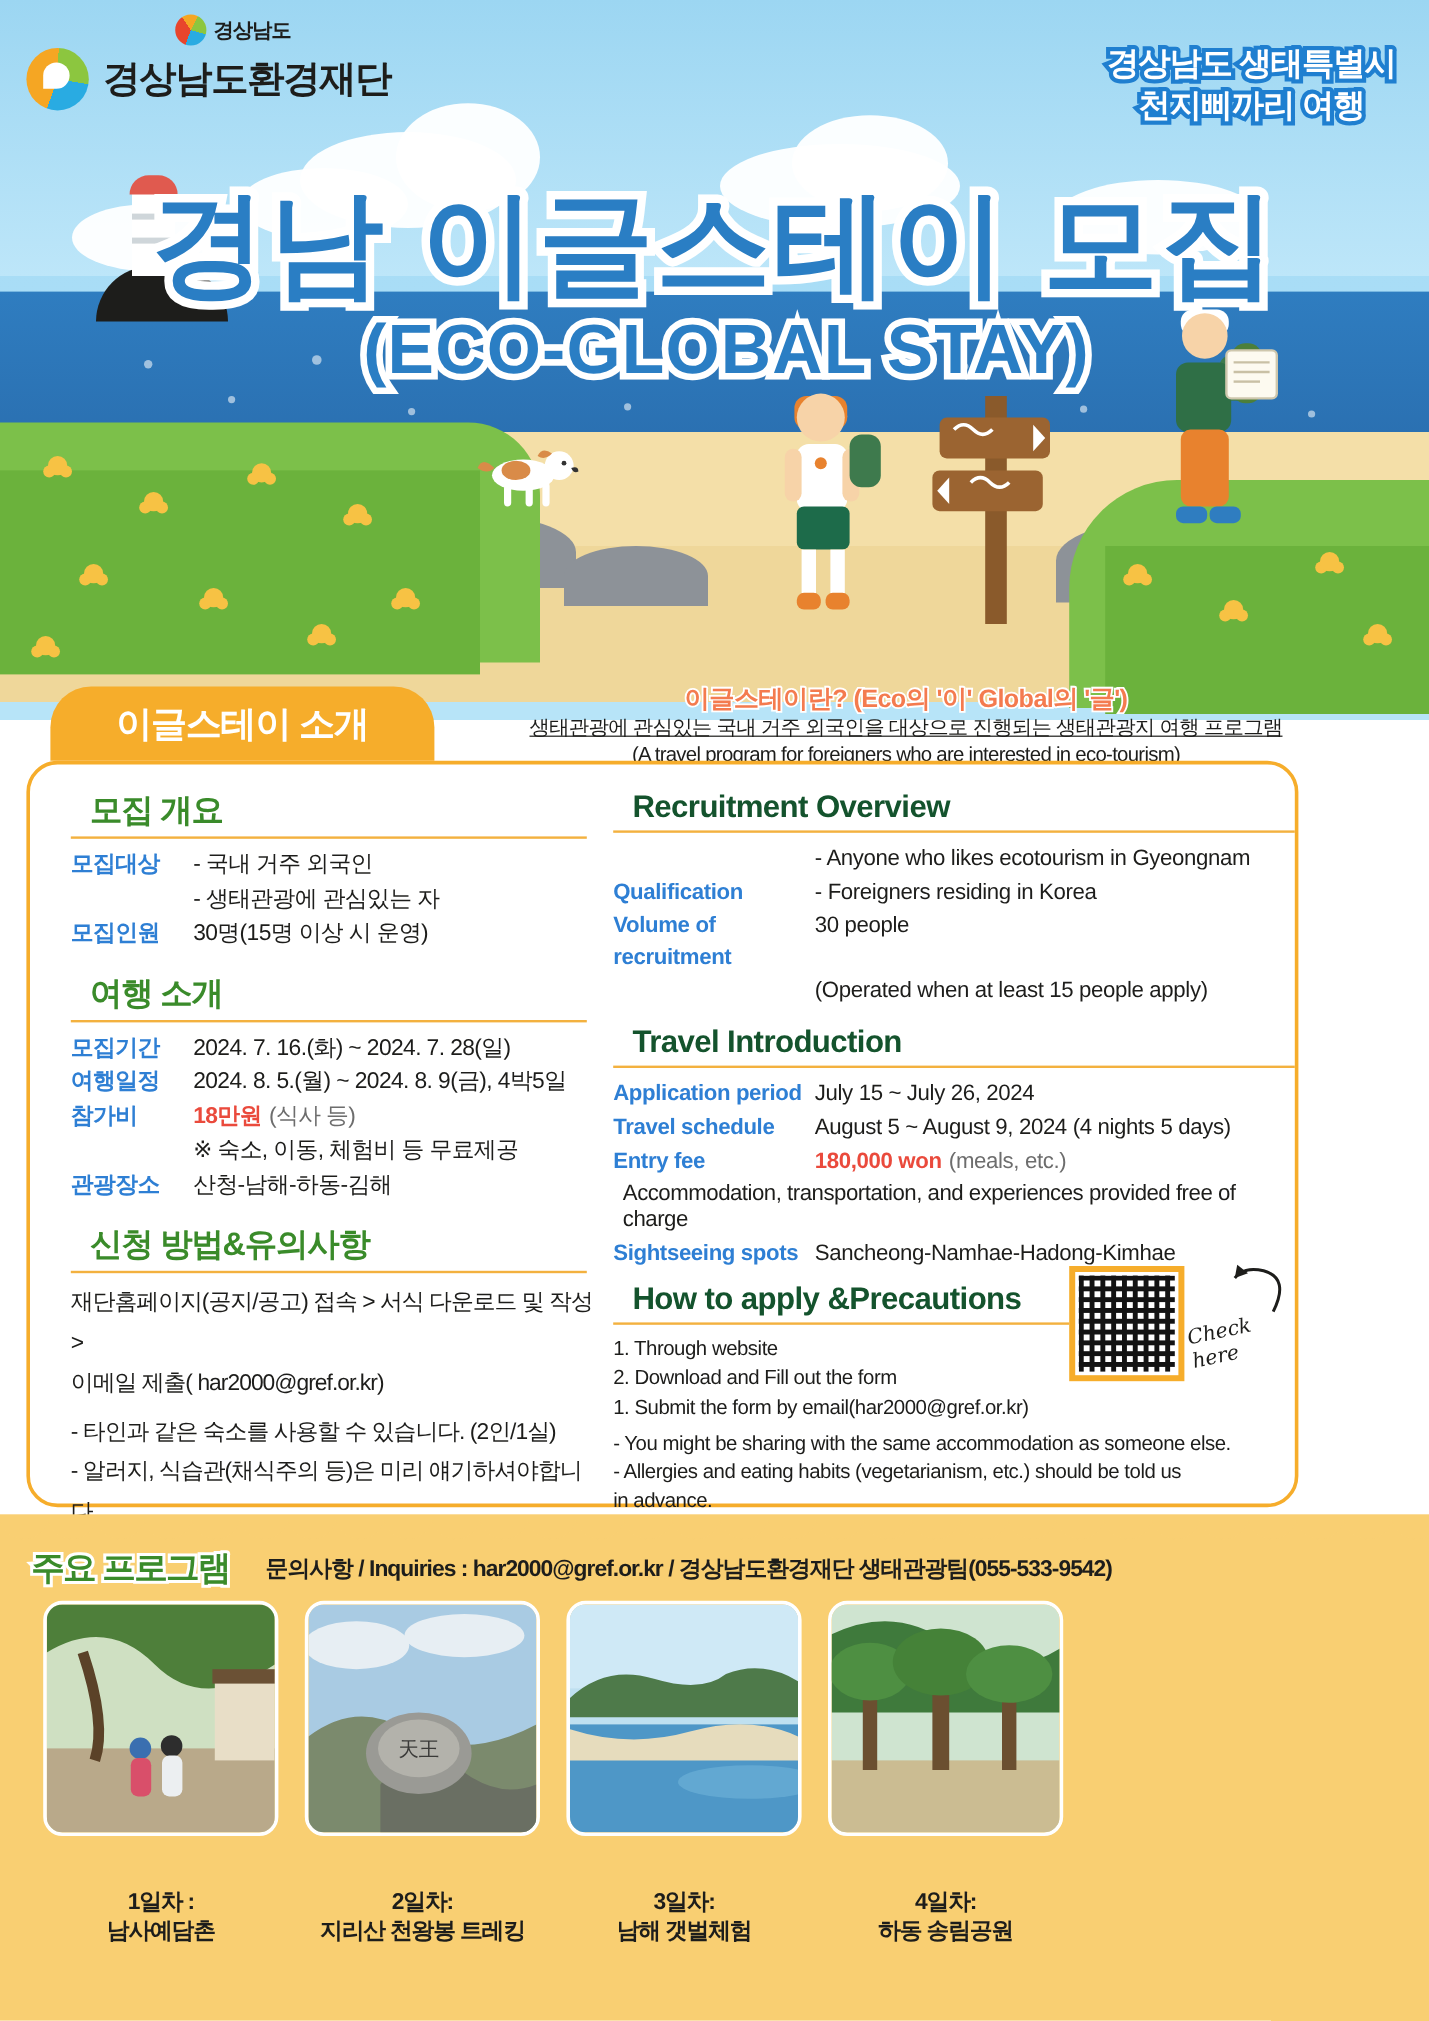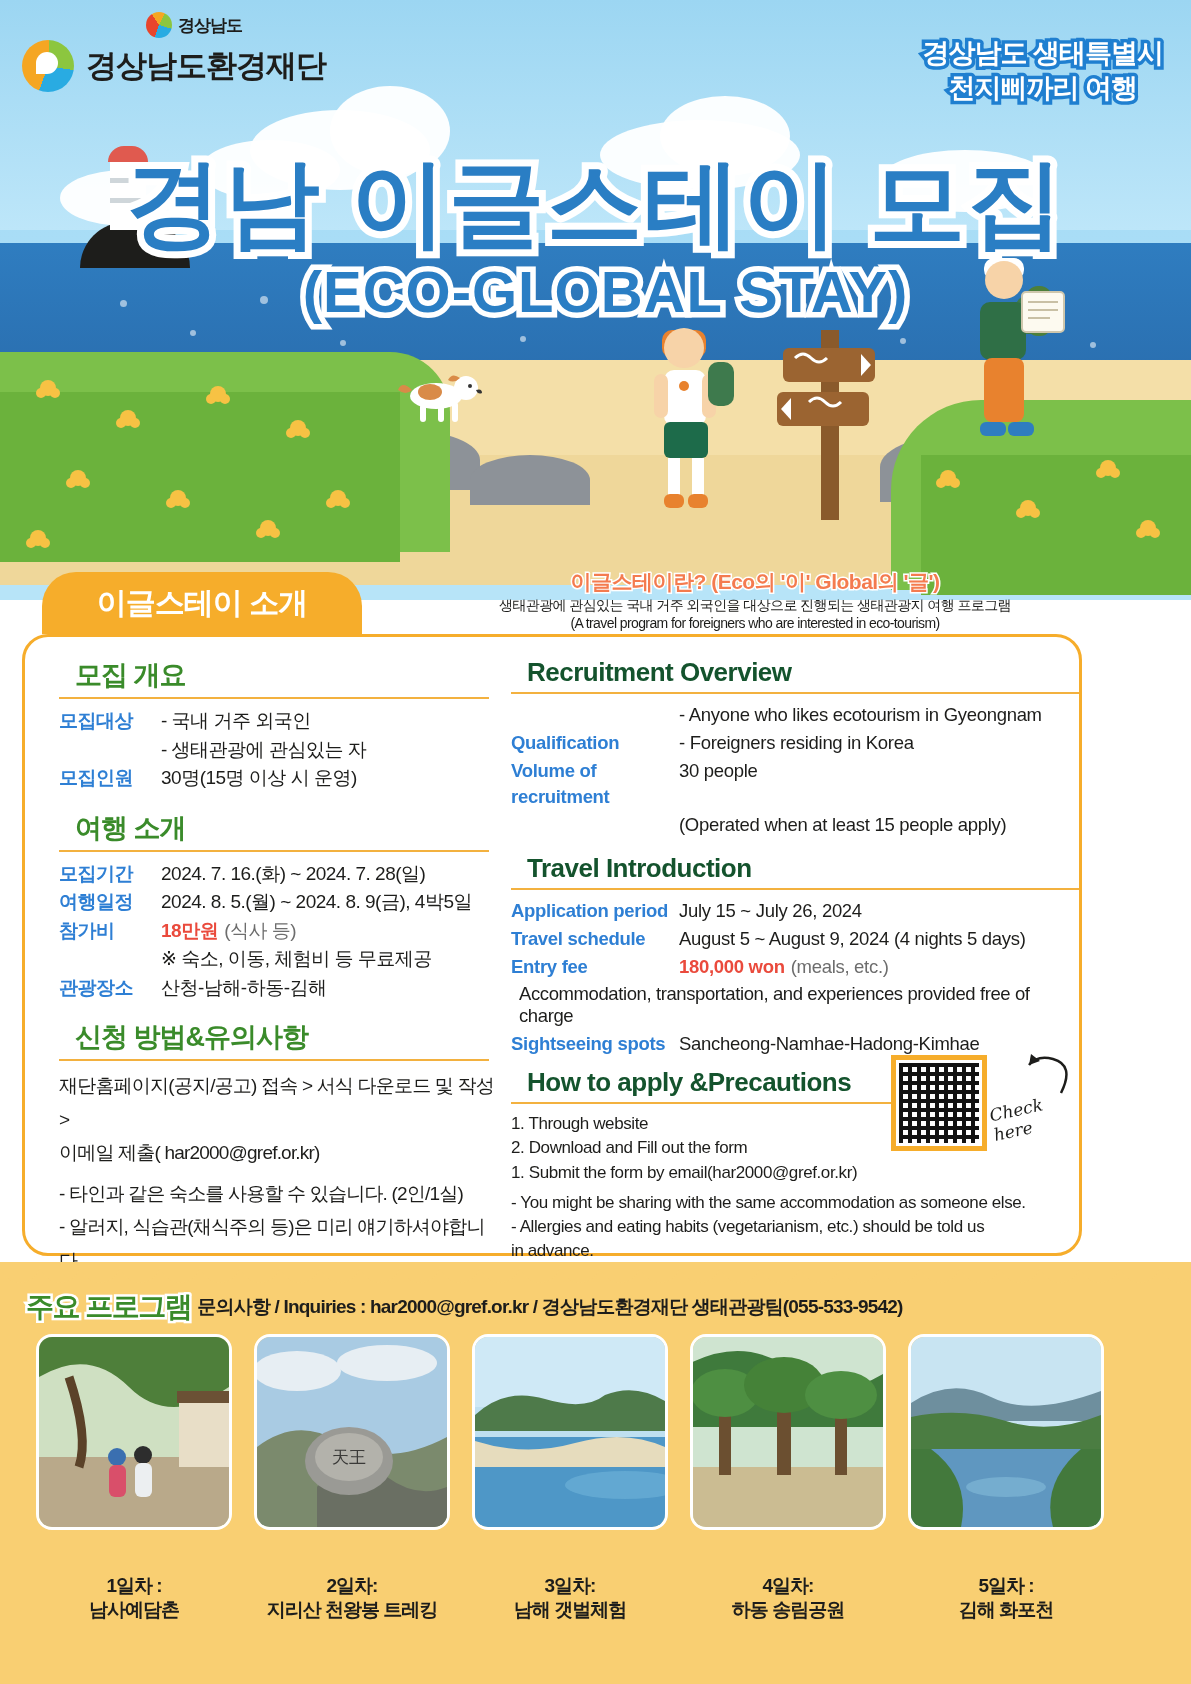--- a/index.html
+++ b/index.html
@@ -65,21 +65,21 @@
 
   
   .intro-wrap { position: absolute; left: 0; top: 566px; width: 1191px; height: 68px; text-align: center; }
   .intro-tab { position: absolute; left: 42px; top: 6px; width: 320px; height: 62px;
                background: #f6ad2b; border-radius: 34px 34px 0 0; display: flex;
                align-items: center; justify-content: center; }
   .intro-tab span { font-size: 30px; font-weight: bold; color: #fff; letter-spacing: -1px; }
   .intro-txt { position: absolute; left: 405px; top: 2px; width: 700px; }
   .intro-title { font-size: 21px; font-weight: bold; color: #f47b4f; letter-spacing: -.5px;
                  -webkit-text-stroke: 3px #fff; paint-order: stroke fill; }
-  .intro-l1, .intro-l2 { font-size: 14px; color: #1d1d1b; letter-spacing: -.6px; line-height: 1.32; }
+  .intro-l1, .intro-l2 { font-size: 17px; color: #1d1d1b; letter-spacing: -.6px; line-height: 1.32; text-decoration: underline; }
 
   
   .card { position: absolute; left: 22px; top: 634px; width: 1060px; height: 622px;
           background: #ffffff; border: 3px solid #f6ad2b; border-radius: 26px; }
   .col { position: absolute; top: 0; padding: 16px 0 0 0; }
   .col-kr { left: 0; width: 470px; padding-left: 28px; }
   .col-en { left: 480px; width: 580px; }
 
   .sec-h { font-size: 27px; font-weight: bold; color: #3a8b2a; letter-spacing: -1px;
            margin: 4px 0 2px 22px; }
@@ -112,21 +112,21 @@
   .check-here { position: absolute; right: 8px; top: 460px; width: 80px;
                 font-family: "DejaVu Serif", serif; font-style: italic; font-size: 17px; color: #1d1d1b;
                 transform: rotate(-12deg); }
   .check-arrow { position: absolute; right: 10px; top: 412px; width: 70px; height: 52px; }
 
   
   .footer { position: absolute; left: 0; top: 1262px; width: 1191px; height: 422px;
             background: #f9cf72; }
   .footer-scallop { position: absolute; left: 0; top: 0; width: 1191px; height: 22px;
                     background: radial-gradient(circle at 20px 0, transparent 20px, #f9cf72 21px); background-size: 40px 22px; }
-  .footer-head { position: absolute; left: 26px; top: 26px; display: flex; align-items: center; gap: 6px; }
+  .footer-head { position: absolute; left: 26px; top: 26px; display: flex; align-items: center; gap: 30px; }
   .prog-title { font-size: 28px; font-weight: bold; color: #3a8b2a; letter-spacing: -1.5px;
                 -webkit-text-stroke: 5px #fff; paint-order: stroke fill; }
   .inquiry { font-size: 19px; font-weight: bold; color: #1d1d1b; letter-spacing: -.8px; }
   .cards { position: absolute; left: 36px; top: 72px; display: flex; gap: 22px; }
   .pcard { width: 196px; }
   .pimg { width: 196px; height: 196px; border-radius: 16px; overflow: hidden; position: relative;
           border: 3px solid #fff; }
   .pcap { margin-top: 44px; text-align: center; font-size: 19px; font-weight: bold;
           color: #1d1d1b; letter-spacing: -1px; line-height: 1.25; }
 </style>
@@ -461,32 +461,15 @@
           <ellipse cx="91" cy="48" rx="40" ry="28" fill="#458238"></ellipse>
           <ellipse cx="148" cy="58" rx="36" ry="24" fill="#4e8f42"></ellipse>
         </svg>
       </div>
       <div class="pcap">
         <div>4일차:</div>
         <div>하동 송림공원</div>
       </div>
     </div>
 
-    <div class="pcard">
-      <div class="pimg">
-        <svg viewBox="0 0 190 190" width="190" height="190">
-          <rect width="190" height="190" fill="#c8e4f2"></rect>
-          <path d="M0 66 q40 -26 80 -6 q40 20 110 -6 v30 H0z" fill="#6e8f9e"></path>
-          <path d="M0 80 q50 -10 95 4 q45 14 95 -6 v34 H0z" fill="#4b7d42"></path>
-          <rect y="112" width="190" height="78" fill="#5f97c0"></rect>
-          <path d="M20 112 q40 30 30 78 H0 v-78z" fill="#43793c"></path>
-          <path d="M170 112 q-40 34 -28 78 H190 v-78z" fill="#43793c"></path>
-          <ellipse cx="95" cy="150" rx="40" ry="10" fill="#7fb6d6" opacity=".7"></ellipse>
-        </svg>
-      </div>
-      <div class="pcap">
-        <div>5일차 :</div>
-        <div>김해 화포천</div>
-      </div>
-    </div>
 
   </div>
 </div>
 
 </body></html>

